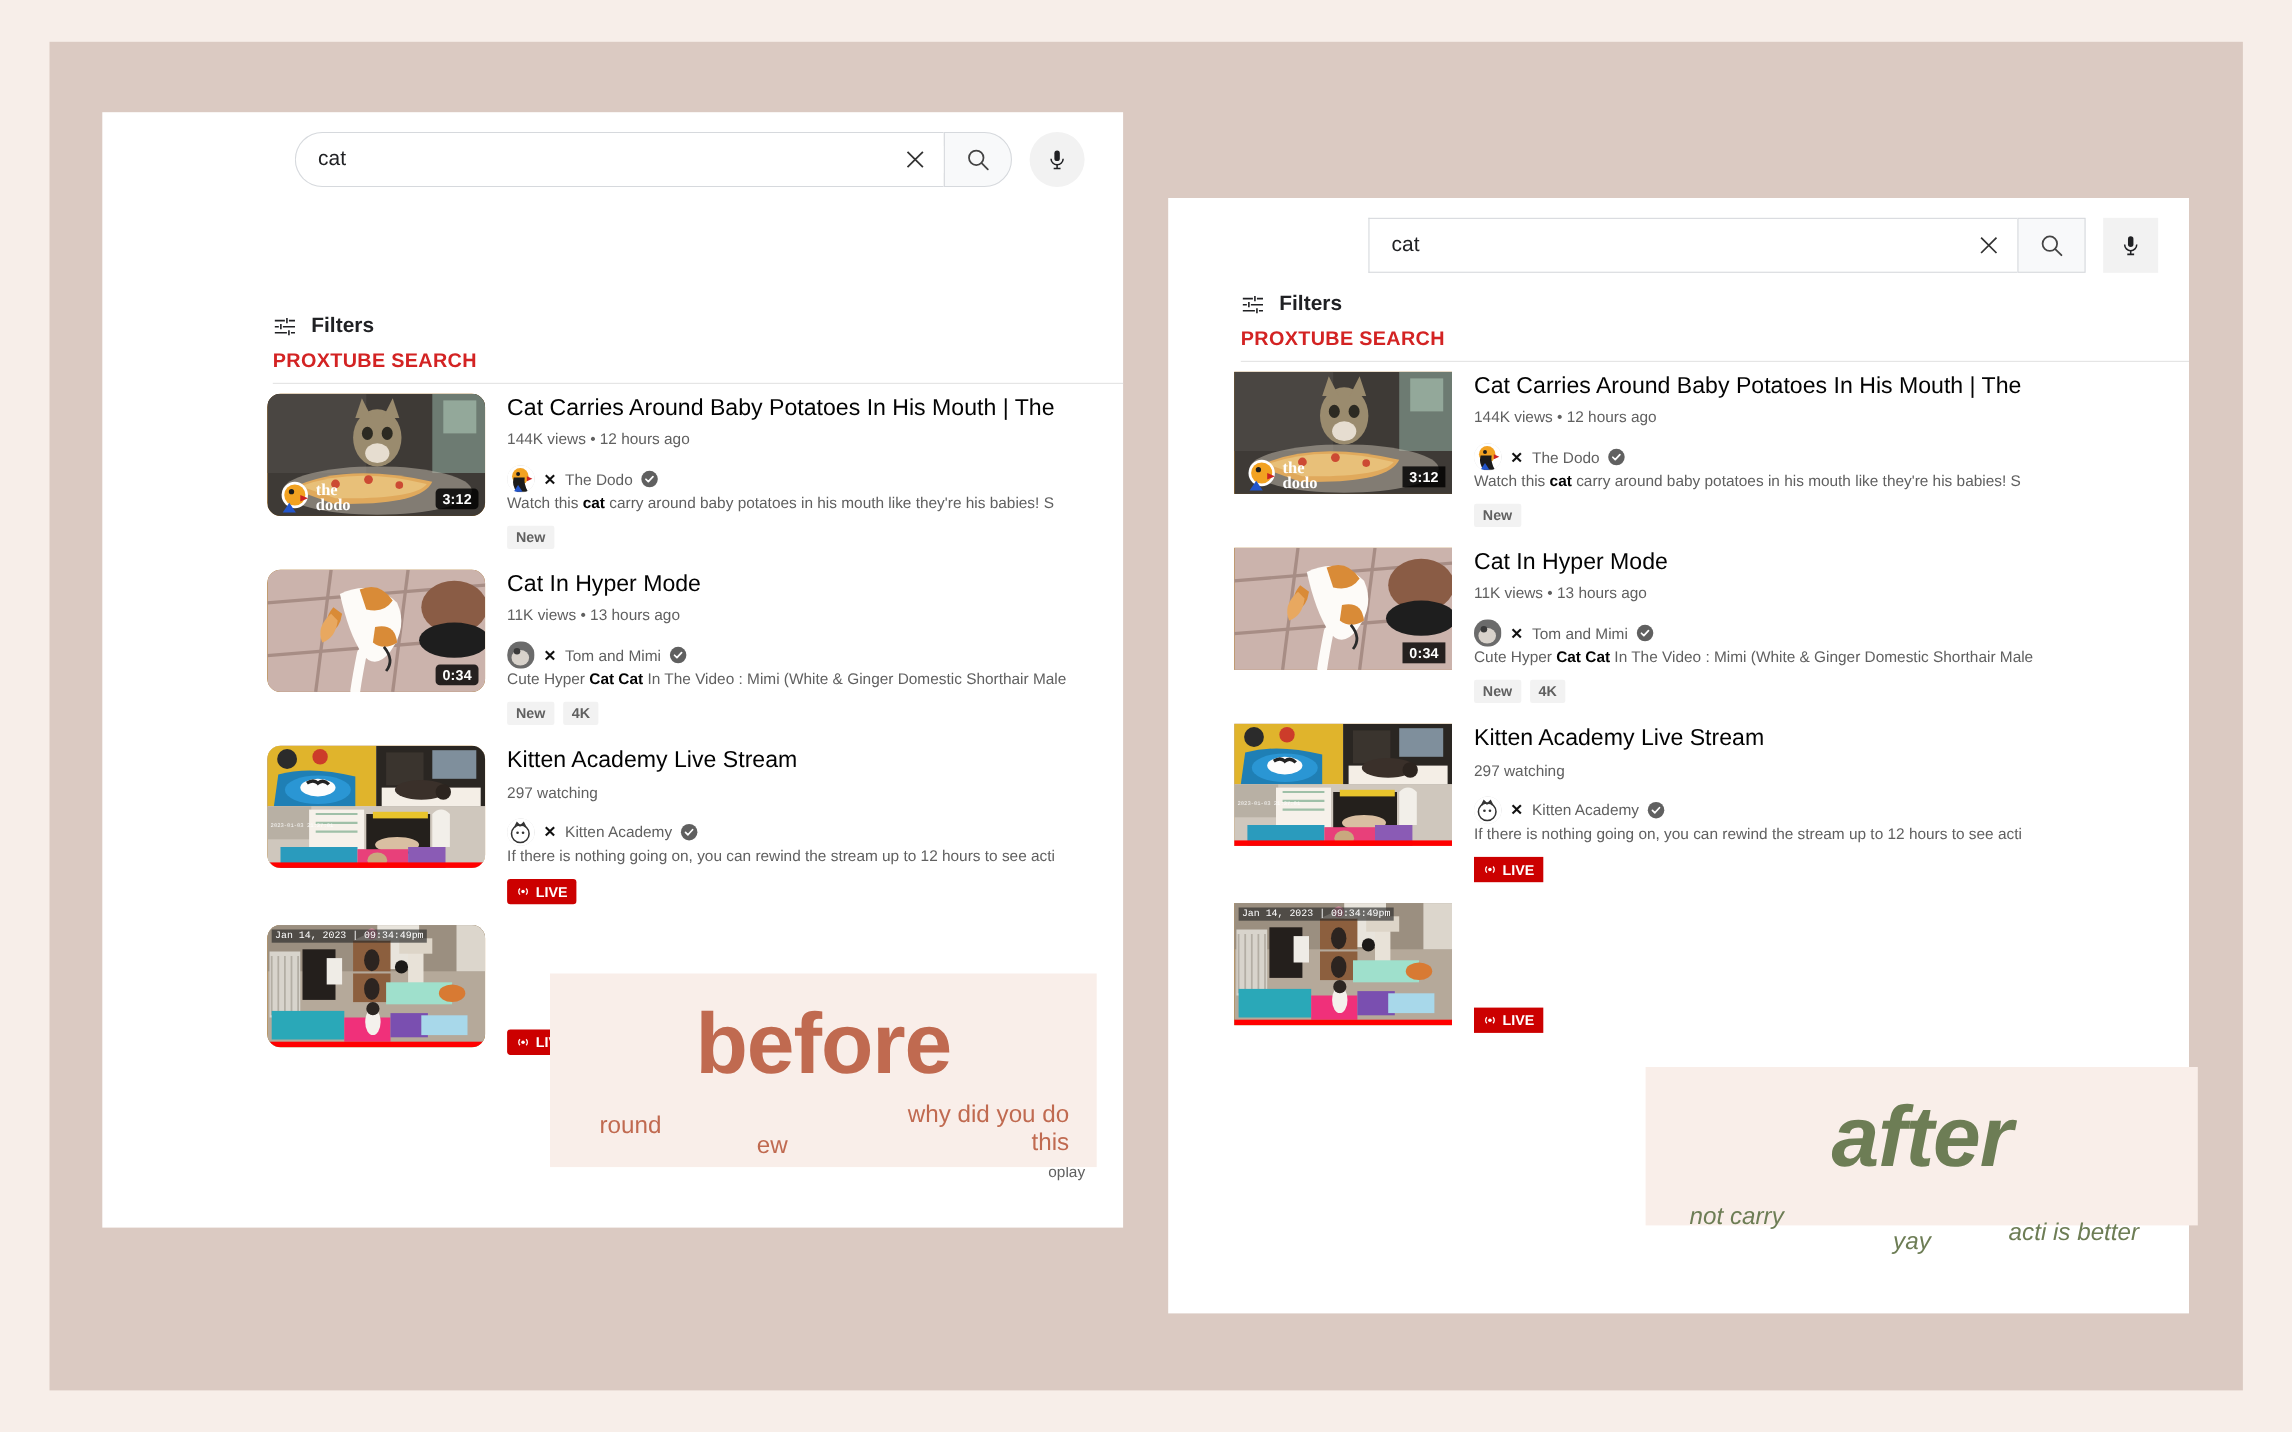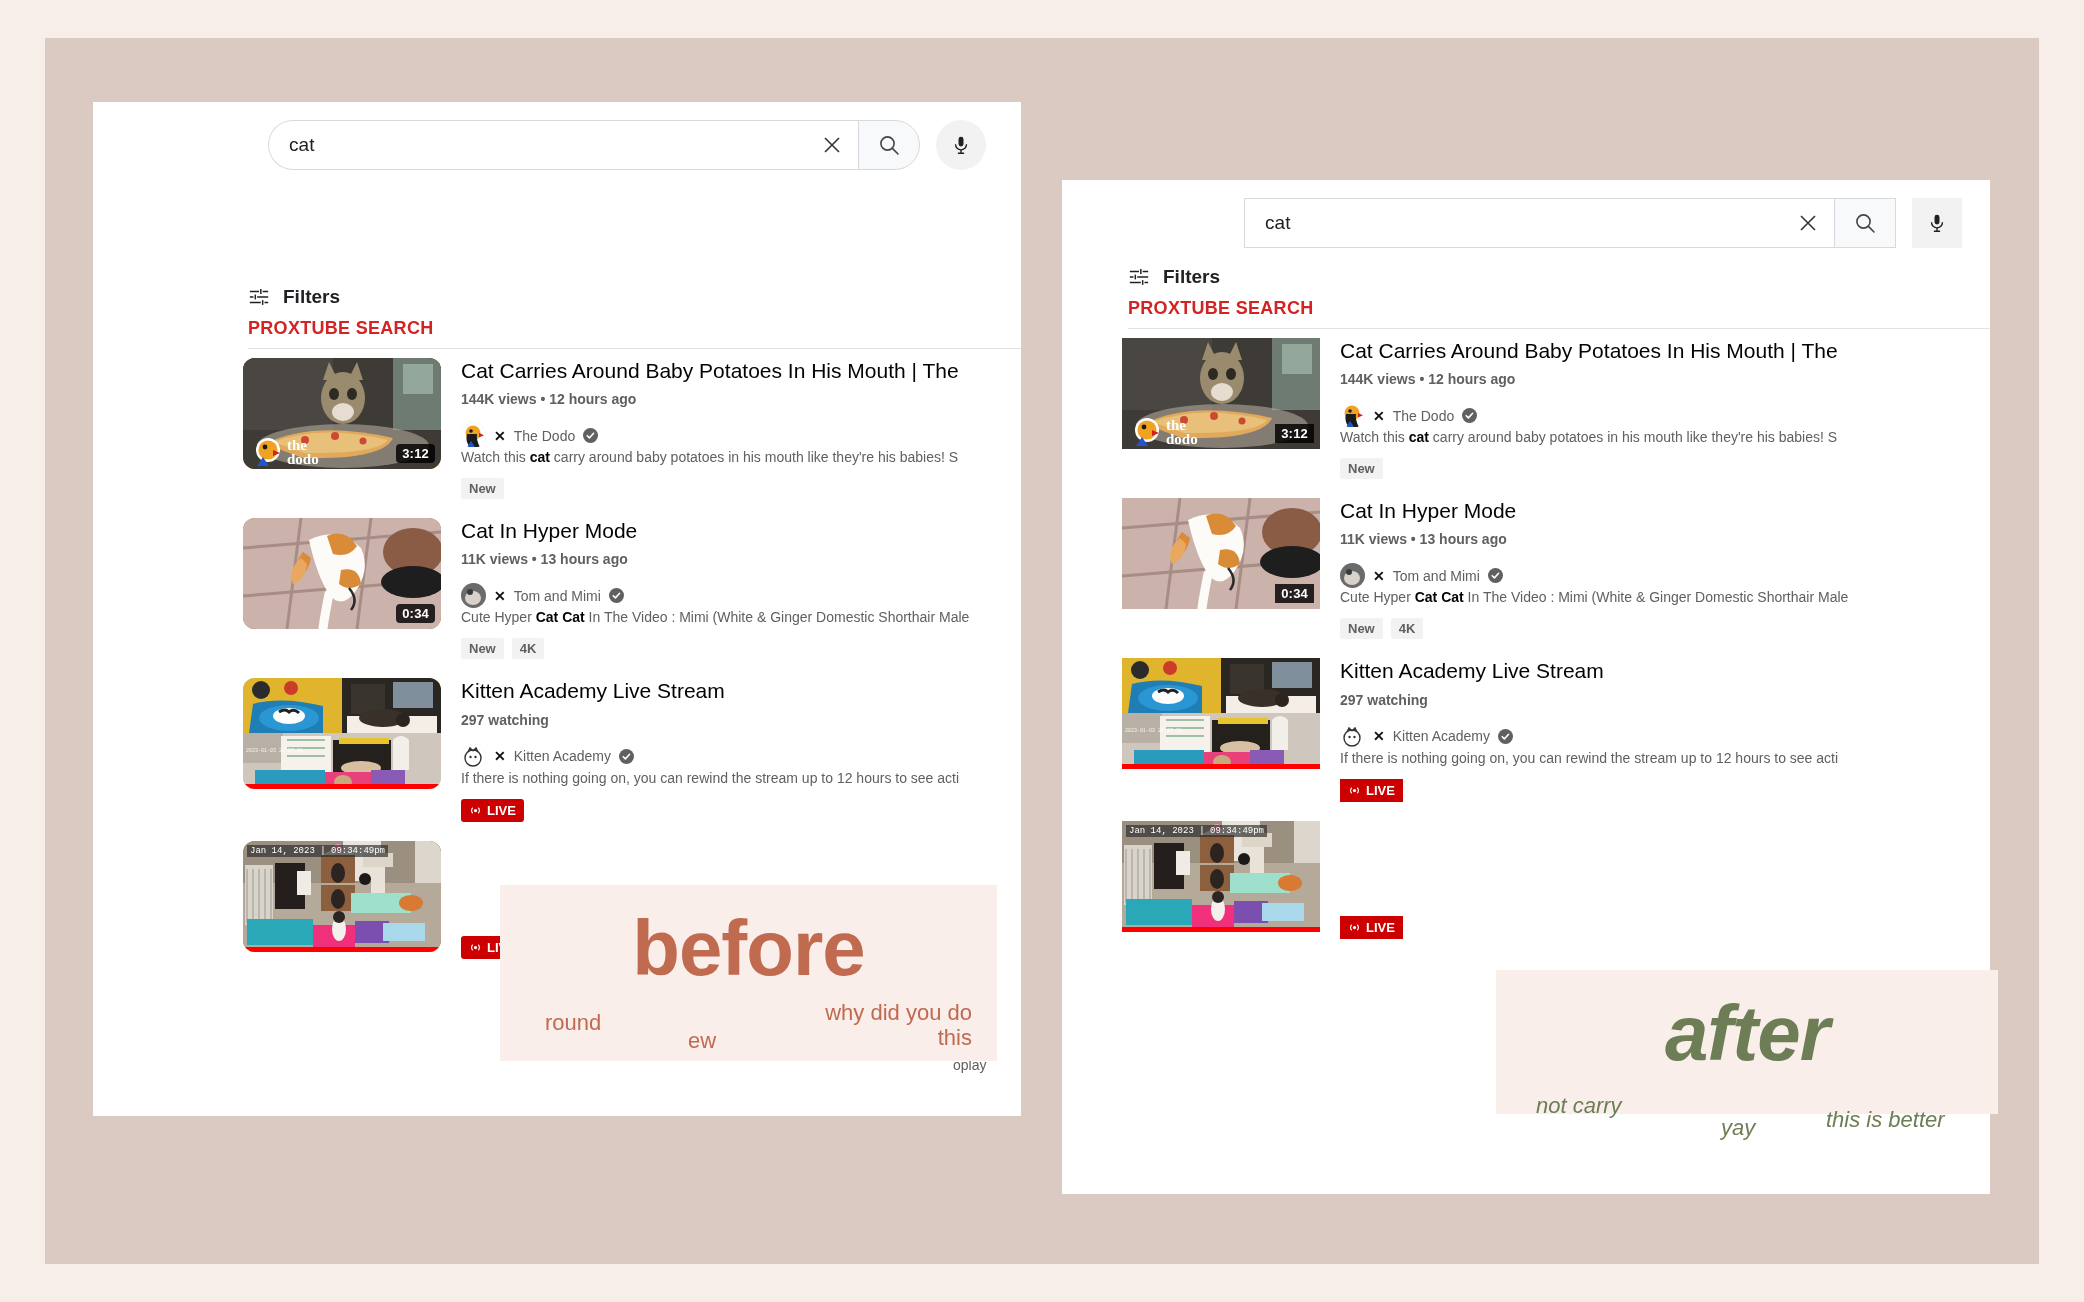--- a/index.html
+++ b/index.html
@@ -162,21 +162,20 @@
     font-size: 21px;
     color: #030303;
     line-height: 1.2;
     white-space: nowrap;
     overflow: visible;
   }
   .v-stats {
     margin-top: 8px;
     font-size: 14px;
     color: #606060;
-    font-weight: bold;
   }
   .v-channel {
     margin-top: 16px;
     display: flex; align-items: center; gap: 8px;
   }
   .avatar {
     width: 25px; height: 25px;
     border-radius: 50%;
     overflow: hidden;
     flex: 0 0 25px;
@@ -822,15 +821,15 @@
     <span class="note n-ew">ew</span>
     <span class="note n-why" style="width:160px">why did you do this</span>
   </div>
 </div>
 
 <div class="overlay overlay-after">
   <div class="big-word">after</div>
   <div class="notes">
     <span class="note n-notround">not carry</span>
     <span class="note n-yay">yay</span>
-    <span class="note n-better">this is better</span>
+    <span class="note n-better">acti is better</span>
   </div>
 </div>
 
 </body></html>

